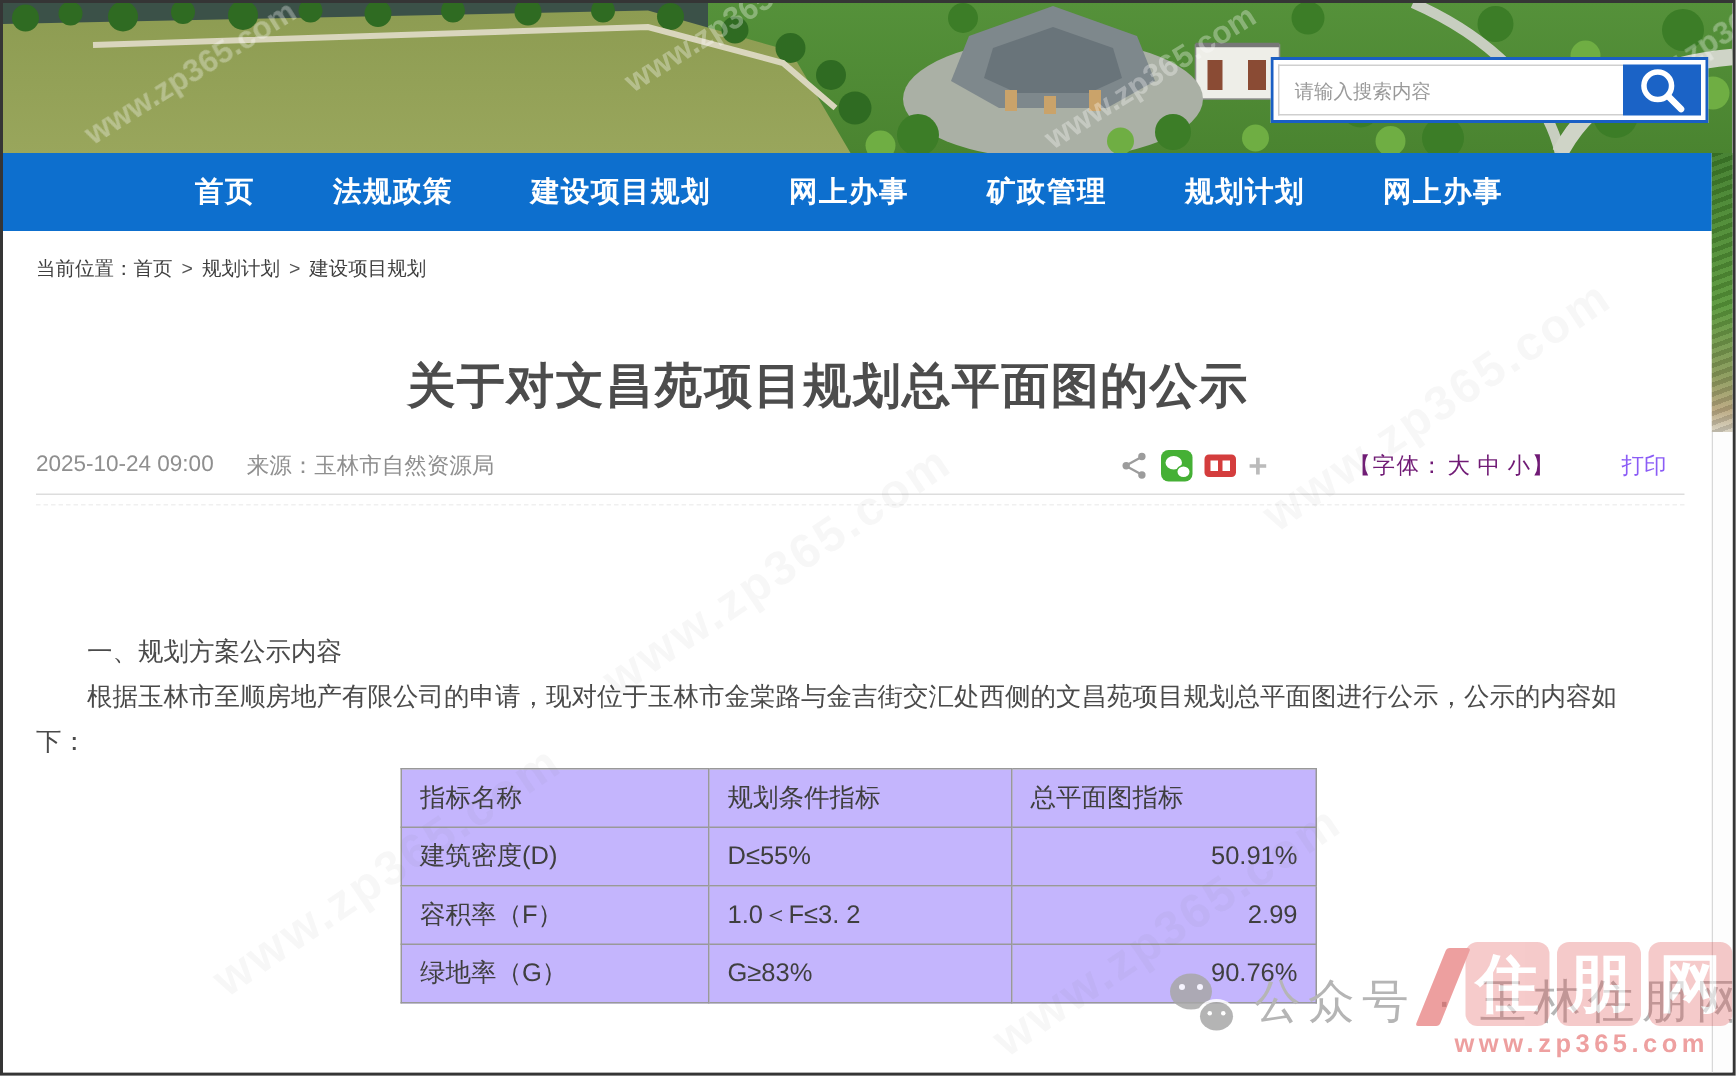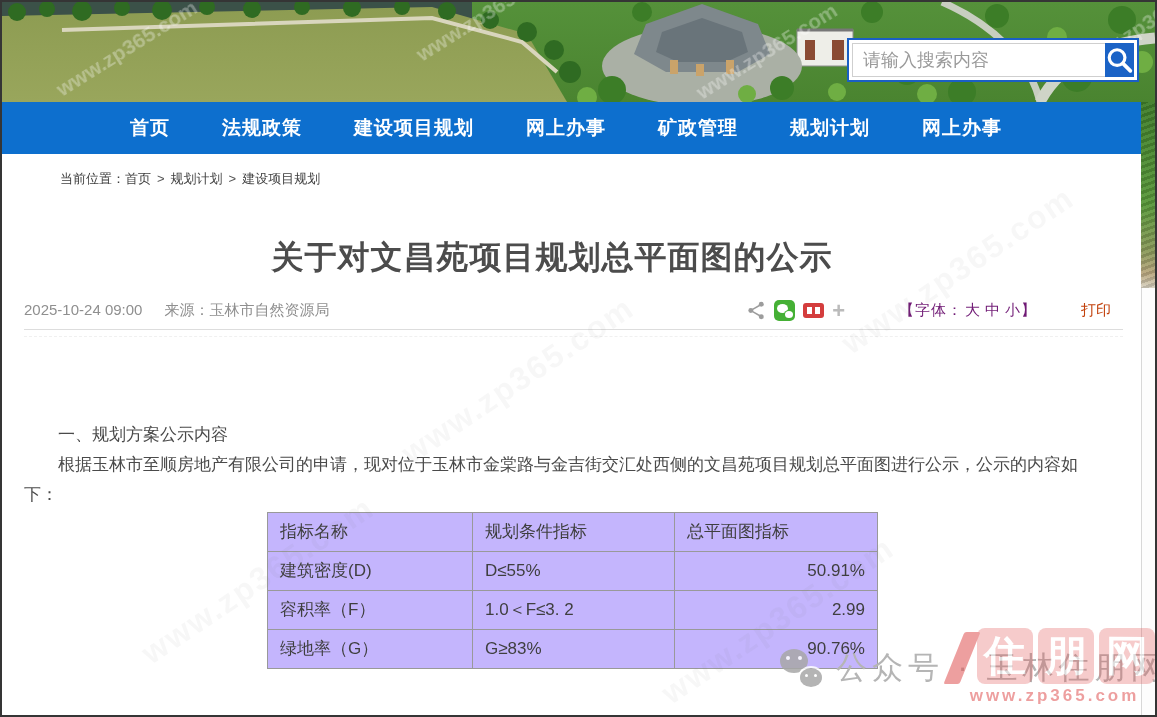--- a/index.html
+++ b/index.html
@@ -12,21 +12,21 @@
   
   .banner { position:absolute; left:0; top:0; width:1153px; height:100px; overflow:hidden; }
   .banner svg { display:block; width:100%; height:100%; }
   
   .search-box {
     position:absolute; top:36px; left:845px; width:292px; height:44px;
     border:2px solid #1a5fc4; background:#fff; display:flex; align-items:stretch; padding:3px;
   }
   .search-input {
     flex:1; border:1px solid #cfcfcf; border-right:none; outline:none;
-    font-size:18px; padding:0 10px; color:#444; font-family:inherit;
+    font-size:13px; padding:0 10px; color:#444; font-family:inherit;
   }
   .search-input::placeholder { color:#9a9a9a; }
   .search-btn {
     width:52px; background:#1b63c6; border:none; cursor:pointer;
     display:flex; align-items:center; justify-content:center;
   }
   
   .nav {
     position:absolute; left:0; top:100px; width:1139px; height:52px;
     background:#0d6fce; display:flex; align-items:center; padding-left:128px; gap:52px;
@@ -41,21 +41,21 @@
     background:
       repeating-linear-gradient(160deg, rgba(0,0,0,0.12) 0 3px, rgba(255,255,255,0.05) 3px 6px),
       linear-gradient(#3f7d2a,#59983a 55%,#8a9a5a 80%,#b9a77e 92%,#d8d2c2);
   }
   .right-strip-white {
     position:absolute; left:1139px; top:286px; width:16px; bottom:0;
     background:#fdfdfd; border-left:1px solid #d8d8d8;
   }
   
   .content { position:absolute; left:0; top:152px; width:1139px; bottom:0; background:#fff; }
-  .breadcrumb { position:absolute; top:16px; left:22px; font-size:13px; color:#3f3f3f;margin-left:36px; }
+  .breadcrumb { position:absolute; top:16px; left:22px; font-size:13px; color:#3f3f3f; }
   .breadcrumb a { color:#3f3f3f; text-decoration:none; cursor:pointer; }
   .crumb-sep { margin:0 6px; color:#555; }
   .page-title {
     position:absolute; top:82px; left:0; width:1100px; text-align:center;
     font-size:32px; font-weight:bold; color:#4c4c4c; letter-spacing:1px;
   }
   .meta-row {
     position:absolute; top:146px; left:22px; right:30px;
     display:flex; align-items:center; justify-content:space-between;
     font-size:15px; color:#8f8f8f;
@@ -69,21 +69,21 @@
   .icon-wechat-sm::before { content:""; position:absolute; left:3px; top:4px; width:11px; height:9px; background:#fff; border-radius:50%; }
   .icon-wechat-sm::after  { content:""; position:absolute; right:2px; bottom:3px; width:8px; height:7px; background:#fff; border-radius:50%; box-shadow:0 0 0 1px #45b035; }
   .icon-toutiao {
     width:21px; height:15px; background:#d43d3d; border-radius:3px; position:relative; cursor:pointer;
   }
   .icon-toutiao::before { content:""; position:absolute; left:4px; top:4px; width:5px; height:7px; background:#fff; }
   .icon-toutiao::after  { content:""; position:absolute; right:4px; top:4px; width:5px; height:7px; background:#fff; }
   .icon-plus { font-size:22px; color:#bbb; line-height:14px; cursor:pointer; font-weight:bold; }
   .font-ctl { color:#701a75; letter-spacing:1px; }
   .font-ctl .sz { cursor:pointer; margin:0 2px; }
-  .print-btn { color:#c2410c; cursor:pointer; margin-left:28px;font-family:Liberation Serif, serif; }
+  .print-btn { color:#8b5cf6; cursor:pointer; margin-left:28px;font-family:Liberation Serif, serif; }
   .divider { position:absolute; top:175px; left:22px; right:18px; border-top:1px solid #ddd; }
   .divider2 { position:absolute; top:182px; left:22px; right:18px; border-top:1px dashed #f0f0f0; }
   
   .article-body {
     position:absolute; top:266px; left:22px; right:40px;
     font-size:17px; color:#4a4a4a; line-height:30px;
   }
   .p-indent2 { text-indent:2em; }
   .p-indent1 { text-indent:0.8em; }
   

